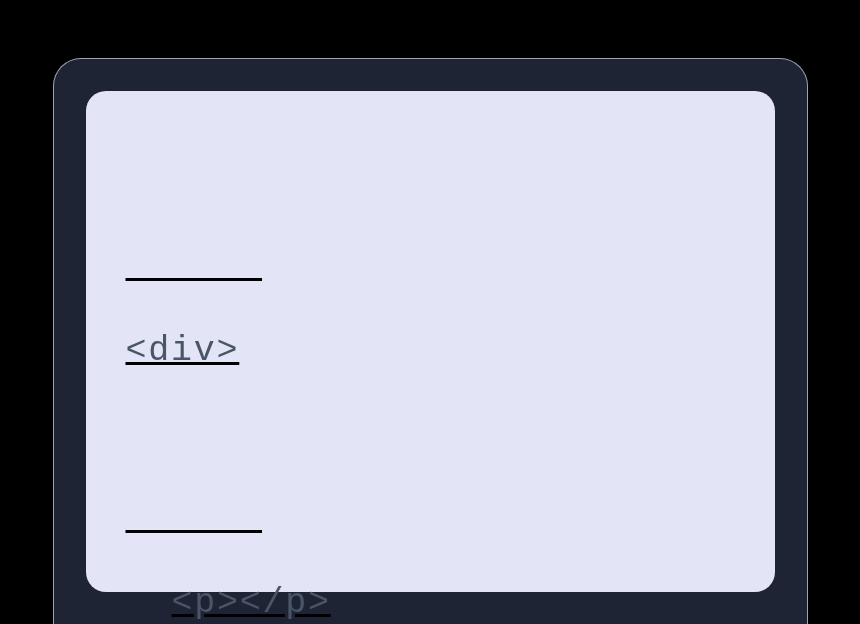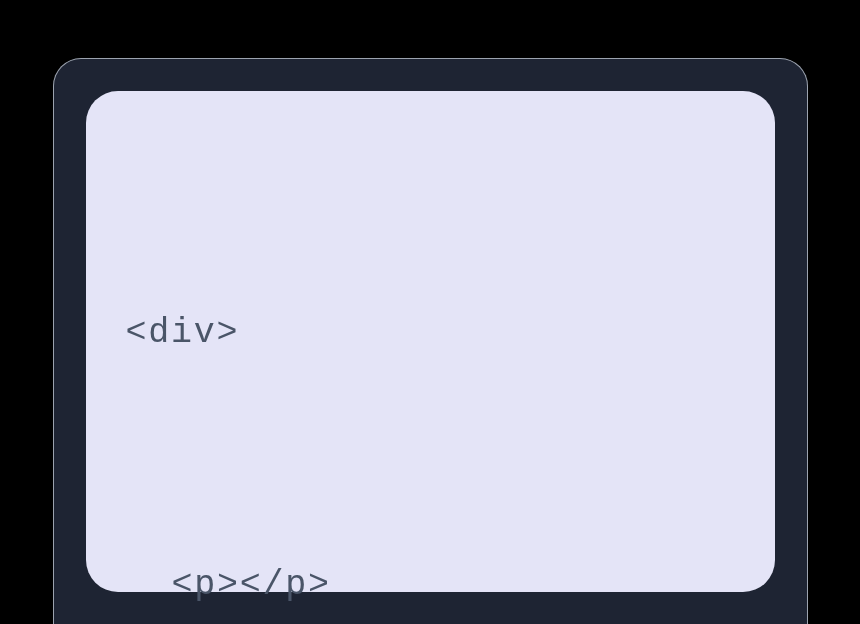--- a/index.html
+++ b/index.html
@@ -22,22 +22,23 @@
       background: #1e2433;
       border-radius: 28px 28px 0 0;
       border: 1px solid #9ca3af;
       border-bottom: none;
       padding: 32px;
       display: flex;
     }
     .inner-frame {
       flex: 1;
       background: #e4e4f7;
-      border-radius: 32px;
-      padding: 32px 40px;
+      border-radius: 20px;
+      padding: 50px 40px;
+      text-decoration: underline;
     }
     .code-block {
       font-family: "SFMono-Regular", Consolas, "Liberation Mono", Menlo, Courier, monospace;
       font-size: 35px;
       line-height: 2.4;
       color: #4a5568;
       letter-spacing: 0.05em;
       white-space: pre;
     }
     .code-line {

